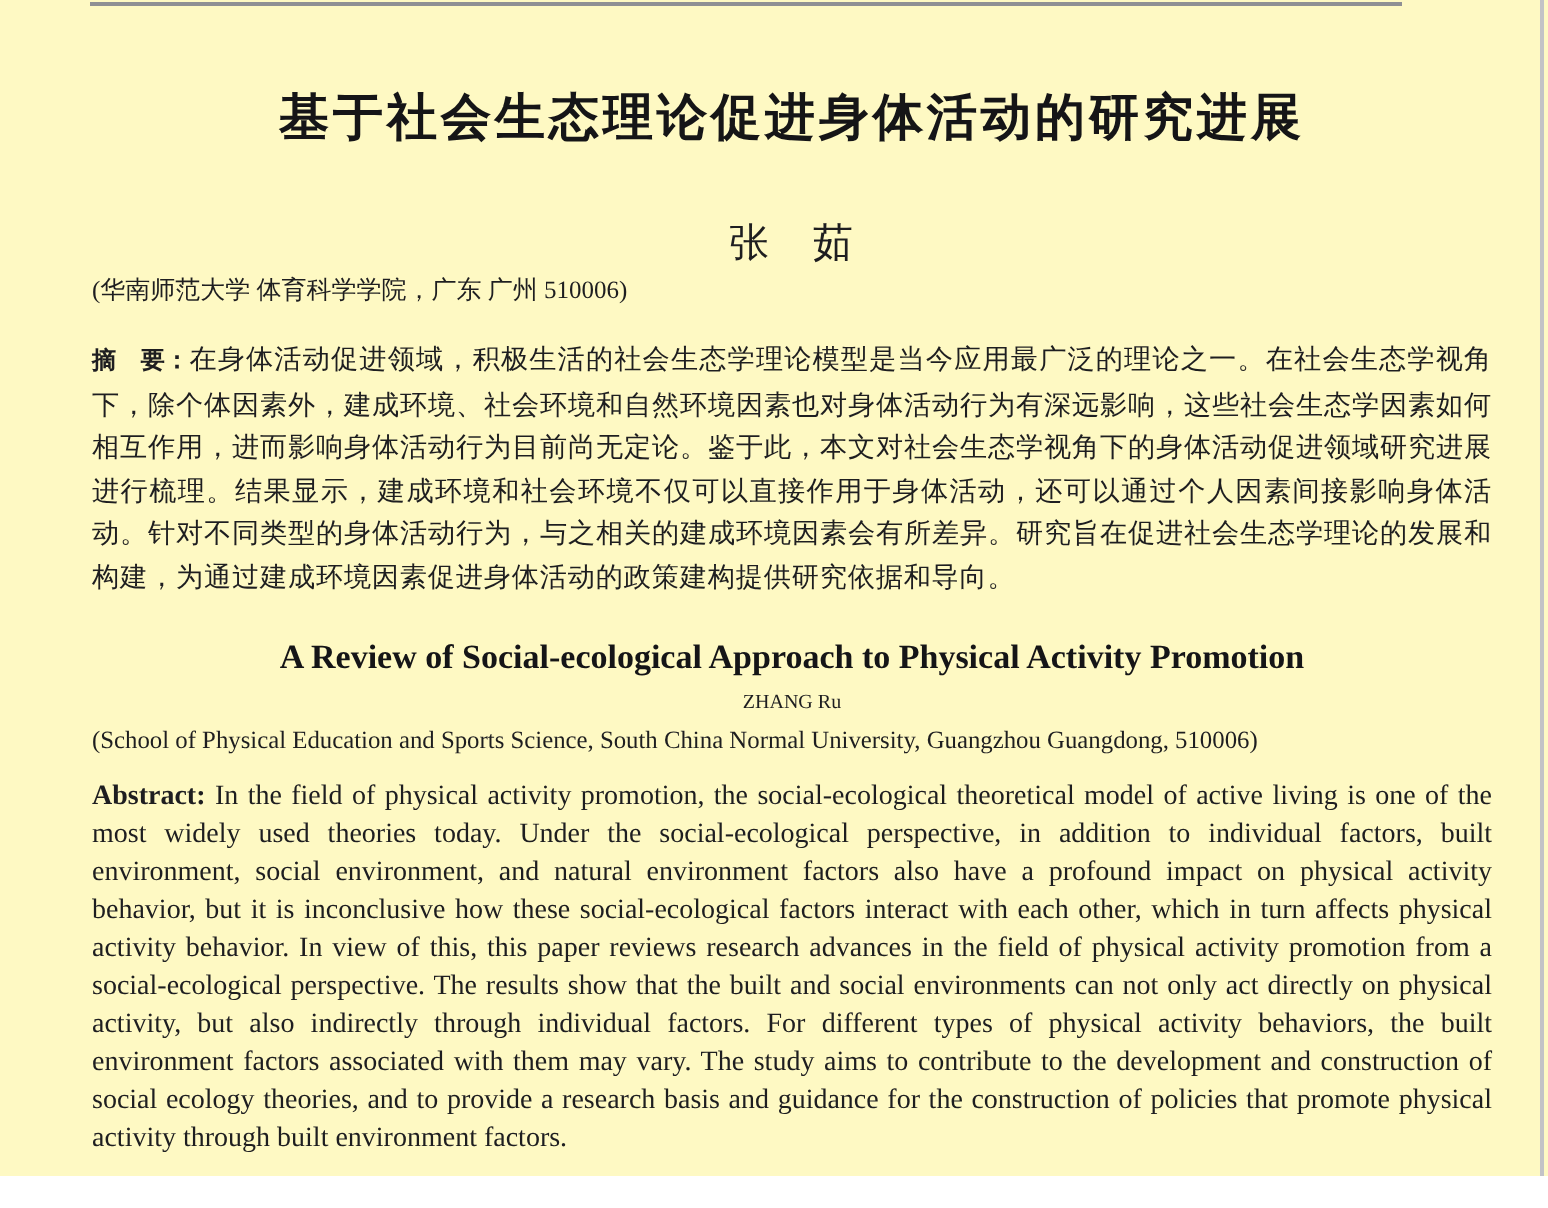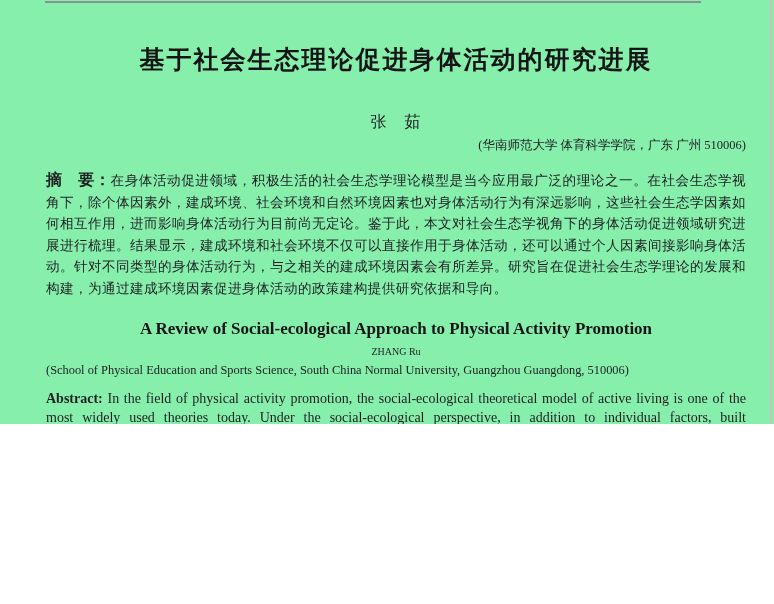--- a/index.html
+++ b/index.html
@@ -1,20 +1,20 @@
 <!DOCTYPE html>
 <html><head>
 <meta charset="utf-8">
 <style>
   html, body { margin: 0; padding: 0; background: #ffffff; }
   .page {
     position: relative;
     width: 774px;
-    height: 424px;
-    background: #86efac;
+    height: 588px;
+    background: #fef9c3;
     overflow: hidden;
     font-family: "Liberation Serif", serif;
     color: #1e1e20;
   }
   .top-rule {
     position: absolute;
     left: 45px; top: 1px;
     width: 656px; height: 2px;
     background: #8f9094;
   }
@@ -34,41 +34,41 @@
     text-align: center;
     font-size: 25px;
     font-weight: bold;
     letter-spacing: 2px;
     color: #151517;
     line-height: 32px;
   }
   .cn-author {
     margin-top: 37px;
     text-align: center;
-    font-size: 16px;
+    font-size: 20px;
     line-height: 18px;
     letter-spacing: 1px;
   }
   .cn-affil {
     margin-top: 6px;
-    text-align: right;
+    text-align: left;
     font-size: 12.5px;
     line-height: 16px;
   }
   .cn-abstract {
     margin: 16px 0 0 0;
     font-size: 13.6px;
     line-height: 21.5px;
     text-align: justify;
     letter-spacing: 0.4px;
   }
   .cn-label {
     font-weight: bold;
     font-family: "DejaVu Sans", sans-serif;
-    font-size: 16px;
+    font-size: 12px;
     letter-spacing: 0;
   }
   .cn-keywords, .cn-clc {
     margin: 0;
     font-size: 13.6px;
     line-height: 21.5px;
     letter-spacing: 0.4px;
   }
   .cn-clc .seg { margin-right: 14px; }
   .cn-clc .val { font-family: "Liberation Serif", serif; }

